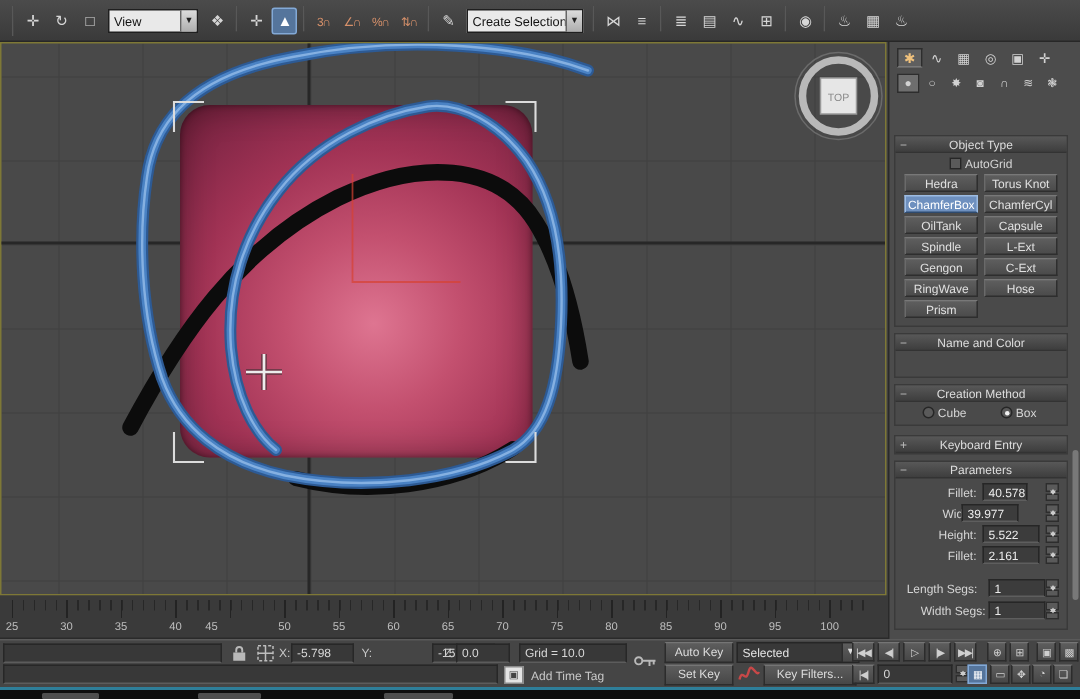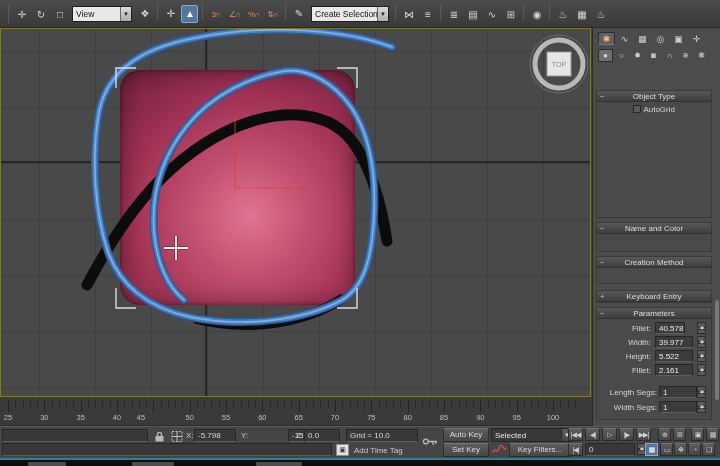--- a/index.html
+++ b/index.html
@@ -154,33 +154,58 @@
 
     <div class="rollout" style="top:62px; height:128px;">
       <div class="rhead">
         <span class="toggle">−</span>
         <span>Object Type</span>
       </div>
       <div style="text-align:center; margin:2px 0;">
         <span class="checkbox"></span>
         <span style="font-size:8px; color:#d5d5d5;">AutoGrid</span>
       </div>
+      <div id="otgrid" style="display:grid; grid-template-columns:1fr 1fr; gap:2px 4px; padding:0 6px;">
+          <div class="otbtn">Hedra</div>
+          <div class="otbtn">Torus Knot</div>
+          <div class="otbtn active">ChamferBox</div>
+          <div class="otbtn">ChamferCyl</div>
+          <div class="otbtn">OilTank</div>
+          <div class="otbtn">Capsule</div>
+          <div class="otbtn">Spindle</div>
+          <div class="otbtn">L-Ext</div>
+          <div class="otbtn">Gengon</div>
+          <div class="otbtn">C-Ext</div>
+          <div class="otbtn">RingWave</div>
+          <div class="otbtn">Hose</div>
+          <div class="otbtn">Prism</div>
+        </div>
     </div>
 
     <div class="rollout" style="top:194px; height:30px;">
       <div class="rhead">
         <span class="toggle">−</span>
         <span>Name and Color</span>
       </div>
     </div>
 
     <div class="rollout" style="top:228px; height:28px;">
       <div class="rhead">
         <span class="toggle">−</span>
         <span>Creation Method</span>
+      </div>
+      <div style="position:relative; height:15px; font-size:8px; color:#d5d5d5;">
+        <span style="position:absolute; left:18px; top:3px;">
+          <span class="radio"></span>
+          <span>Cube</span>
+        </span>
+        <span style="position:absolute; left:70px; top:3px;">
+          <span class="radio sel"></span>
+          <span>Box</span>
+        </span>
       </div>
     </div>
 
     <div class="rollout" style="top:262px; height:13px;">
       <div class="rhead">
         <span class="toggle">+</span>
         <span>Keyboard Entry</span>
       </div>
     </div>
 
@@ -190,38 +215,38 @@
         <span>Parameters</span>
       </div>
       <div id="paramrows" style="position:relative; height:100px;">
           <span class="plabel" style="left: 2px; top: 5px; width: 52px;">Fillet:</span>
           <div class="field" style="position: absolute; left: 58px; top: 3px; width: 30px; height: 12px;">40.578</div>
           <span class="spin" style="left: 100px; top: 3px;">
             <i class="up"></i>
             <i class="dn"></i>
           </span>
           <span class="plabel" style="left: 2px; top: 19px; width: 52px;">Width:</span>
-          <div class="field" style="position: absolute; left: 58px; top: 17px; width: 38px; height: 12px;">39.977</div>
+          <div class="field" style="position: absolute; left: 44px; top: 17px; width: 38px; height: 12px;">39.977</div>
           <span class="spin" style="left: 100px; top: 17px;">
             <i class="up"></i>
             <i class="dn"></i>
           </span>
           <span class="plabel" style="left: 2px; top: 33px; width: 52px;">Height:</span>
           <div class="field" style="position: absolute; left: 58px; top: 31px; width: 38px; height: 12px;">5.522</div>
           <span class="spin" style="left: 100px; top: 31px;">
             <i class="up"></i>
             <i class="dn"></i>
           </span>
           <span class="plabel" style="left: 2px; top: 47px; width: 52px;">Fillet:</span>
           <div class="field" style="position: absolute; left: 58px; top: 45px; width: 38px; height: 12px;">2.161</div>
           <span class="spin" style="left: 100px; top: 45px;">
             <i class="up"></i>
             <i class="dn"></i>
           </span>
-          <span class="plabel" style="left: 2px; top: 69px; width: 58px;">Length Segs:</span>
+          <span class="plabel" style="left: 2px; top: 69px; width: 58px; text-align: center;">Length Segs:</span>
           <div class="field" style="position: absolute; left: 62px; top: 67px; width: 38px; height: 12px;">1</div>
           <span class="spin" style="left: 100px; top: 67px;">
             <i class="up"></i>
             <i class="dn"></i>
           </span>
           <span class="plabel" style="left: 2px; top: 84px; width: 58px;">Width Segs:</span>
           <div class="field" style="position: absolute; left: 62px; top: 82px; width: 38px; height: 12px;">1</div>
           <span class="spin" style="left: 100px; top: 82px;">
             <i class="up"></i>
             <i class="dn"></i>

